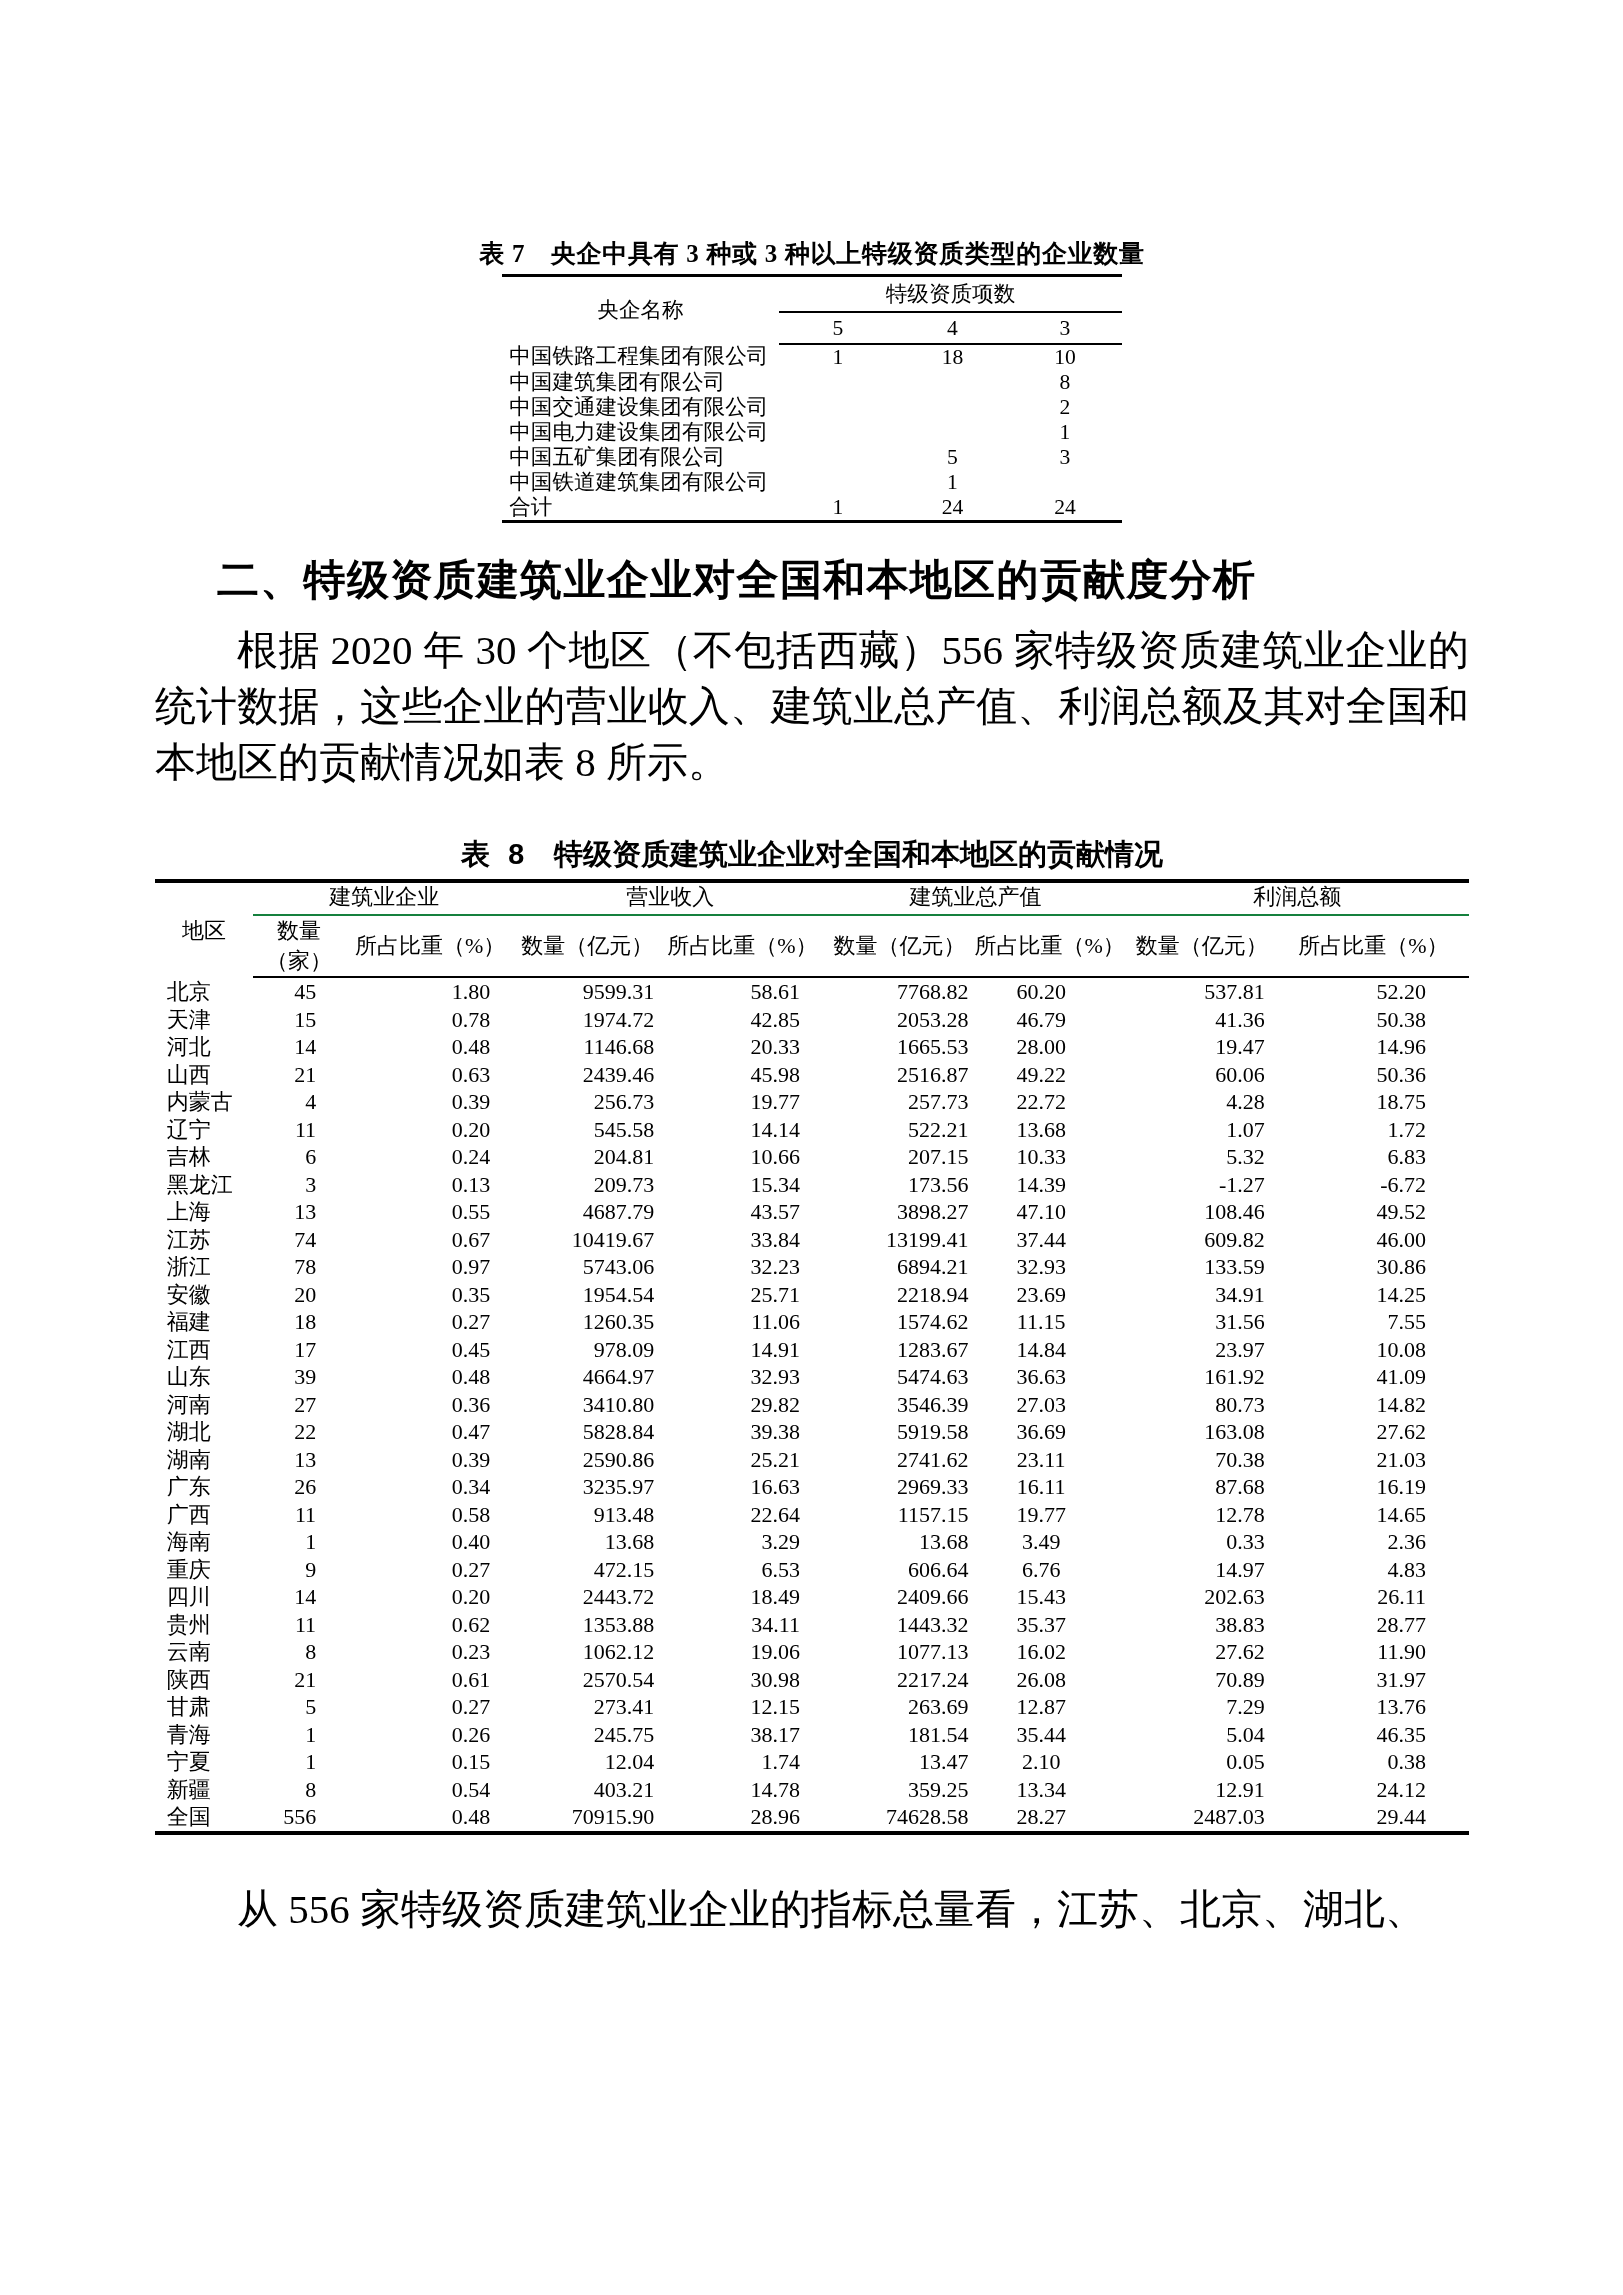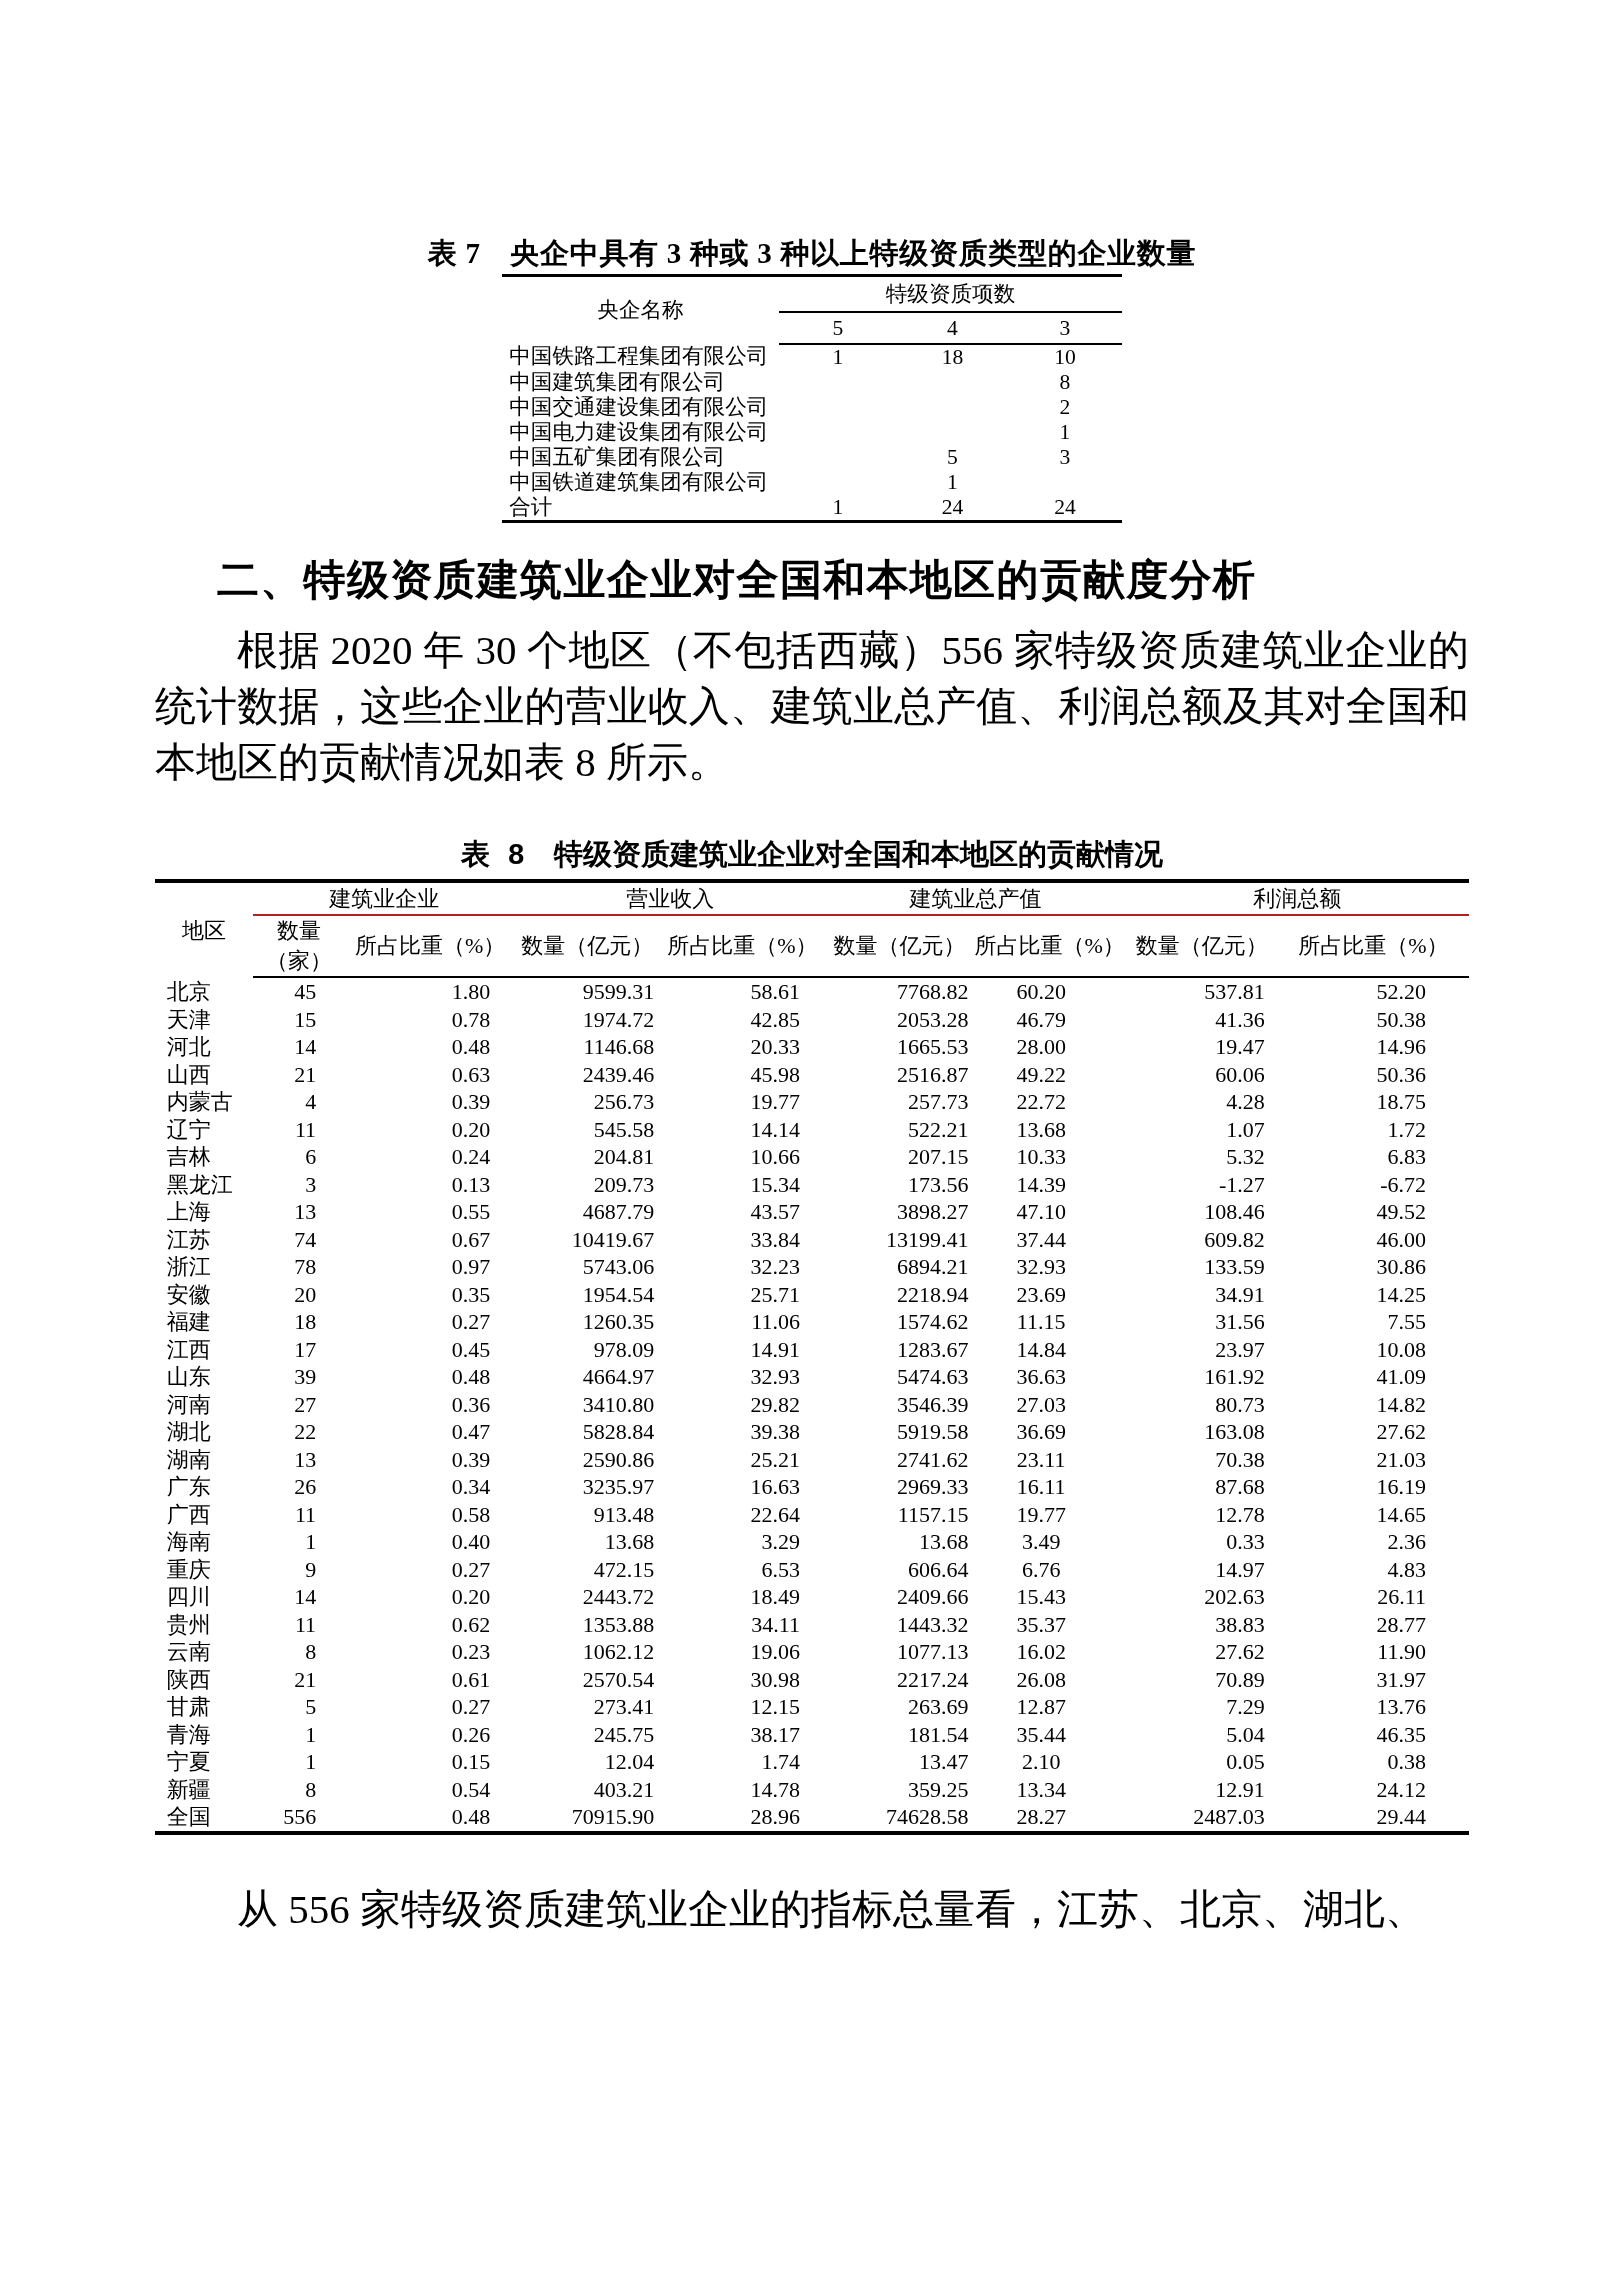--- a/index.html
+++ b/index.html
@@ -13,21 +13,21 @@
     color: #000000;
     font-family: "Liberation Serif", "DejaVu Serif", serif;
     overflow: hidden;
   }
   .content {
     padding: 237px 154px 0 155px; 
   }
 
   
   .t7-title {
-    font-size: 29px;
+    font-size: 25px;
     font-weight: bold;
     text-align: center;
     line-height: 33px;
     letter-spacing: 0.7px;
   }
   table { border-collapse: collapse; table-layout: fixed; }
   .t7 {
     width: 620px;
     margin: 3.9px auto 0 auto;
     font-size: 21.6px;
@@ -81,21 +81,21 @@
     font-size: 22px;
     border-top: 4.6px solid #000;
     border-bottom: 4.6px solid #000;
   }
   .t8 th, .t8 td {
     font-weight: normal;
     padding: 0;
     vertical-align: middle;
   }
   .t8 thead .group-row th { line-height: 31px; text-align: center; }
-  .t8 thead th.group-h { border-bottom: 2px solid #b91c1c; }
+  .t8 thead th.group-h { border-bottom: 2px solid #15803d; font-family: Liberation Mono, monospace; }
   .t8 thead .sub-row th { line-height: 30px; text-align: center; border-bottom: 2.6px solid #000; }
   .t8 thead th.region-h { text-align: center; }
   .t8 tbody td { height: 27.5px; line-height: 27.5px; text-align: right; }
   .t8 tbody td.region { text-align: left; padding-left: 11.8px; }
   .t8 tbody td.c2 { padding-right: 29px; }
   .t8 tbody td.c3 { padding-right: 25px; }
   .t8 tbody td.c4 { padding-right: 5.2px;  }
   .t8 tbody td.c5 { padding-right: 25.5px; }
   .t8 tbody td.c6 { padding-right: 5.2px;  }
   .t8 tbody td.c7 { padding-right: 17px; text-align: center; }

